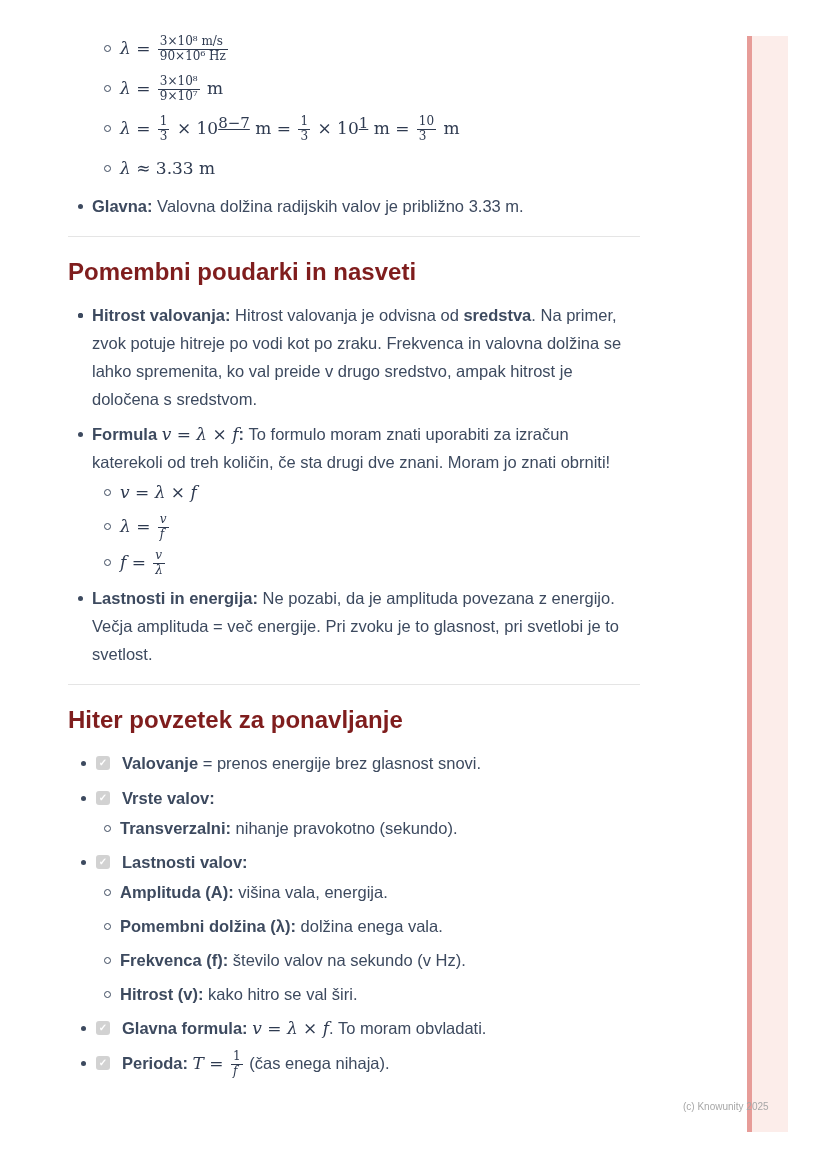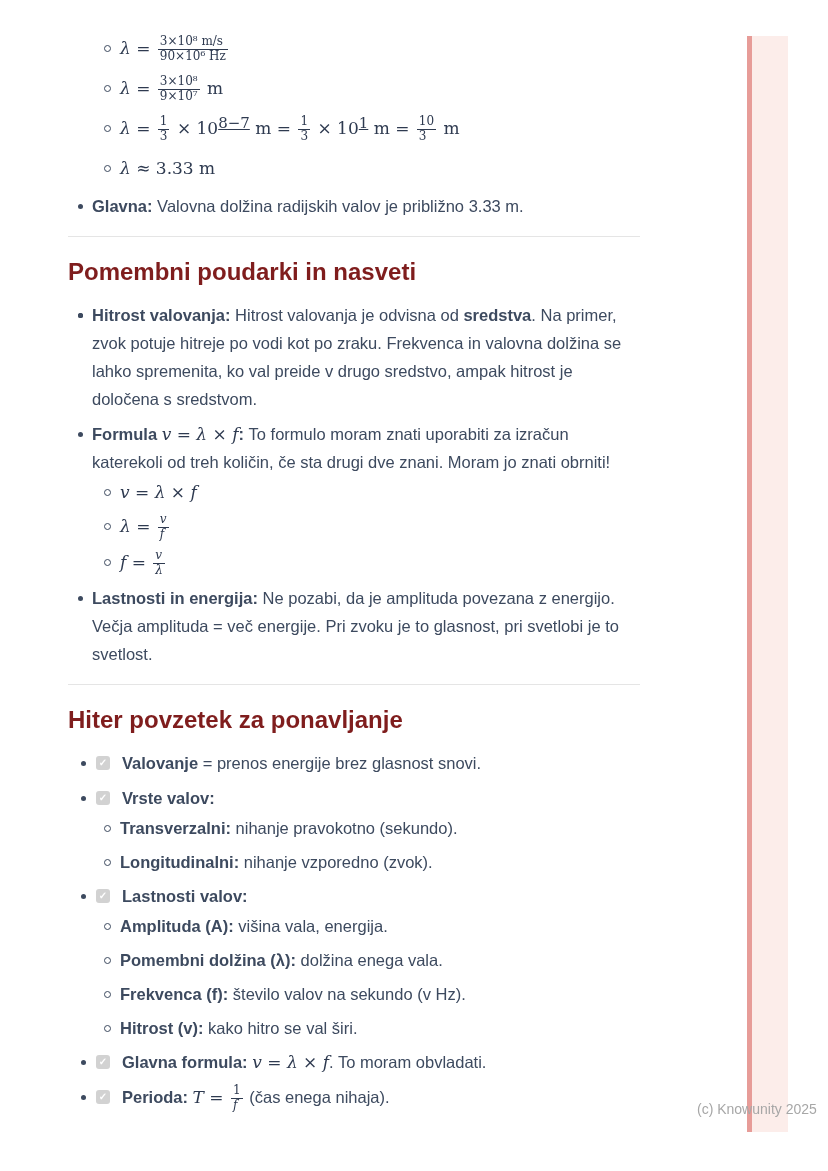--- a/index.html
+++ b/index.html
@@ -3,21 +3,21 @@
 <meta charset="utf-8">
 <style>
   html,body{margin:0;padding:0;background:#ffffff;}
   .page{
     position:relative;width:828px;height:1171px;background:#ffffff;overflow:hidden;
     font-family:"Liberation Sans",sans-serif;color:#3d4a5f;
   }
   
   .stripe-band{position:absolute;left:752px;top:36px;width:36px;height:1096px;background:#fcedea;z-index:1;}
   .stripe-line{position:absolute;left:747px;top:36px;width:5px;height:1096px;background:#e79c98;z-index:1;}
-  .copyright{position:absolute;left:697px;top:1101px;font-size:14px;color:#a7a7a7;z-index:2;white-space:nowrap;}
+  .copyright{position:absolute;left:683px;top:1101px;font-size:10px;color:#a7a7a7;z-index:2;white-space:nowrap;}
   
   .content{position:absolute;left:68px;top:34px;width:572px;z-index:3;}
   .row{position:relative;line-height:28px;font-size:16.5px;}
   .l1{padding-left:24px;margin-bottom:7px;}
   .chk{padding-left:54px;margin-bottom:7px;}
   .has-sub{margin-bottom:2px;}
   .l2{padding-left:52px;margin-bottom:6px;}
   .sublist .row{margin-bottom:10px;}
   .dot{position:absolute;width:5px;height:5px;border-radius:50%;background:#3d4a5f;left:10px;top:12px;}
   .chk .dot{left:13px;}
@@ -70,21 +70,20 @@
       <div class="divider"></div>
       <div class="h2">Hiter povzetek za ponavljanje</div>
       <div class="list">
         <div class="row chk"><span class="dot"></span><span class="cbox">
             <span class="ckm">✓</span>
           </span><span><span class="bd">Valovanje</span><span class="tx"> = prenos energije brez glasnost snovi.</span></span></div>
         <div class="row chk has-sub"><span class="dot"></span><span class="cbox">
             <span class="ckm">✓</span>
           </span><span><span class="bd">Vrste valov:</span></span></div>
         <div class="row l2"><span class="circ"></span><span><span class="bd">Transverzalni: </span><span class="tx">nihanje pravokotno (sekundo).</span></span></div>
-        <div class="row l2"><span class="circ"></span><span><span class="bd">Longitudinalni: </span><span class="tx">nihanje vzporedno (zvok).</span></span></div>
         <div class="row chk has-sub"><span class="dot"></span><span class="cbox">
             <span class="ckm">✓</span>
           </span><span><span class="bd">Lastnosti valov:</span></span></div>
         <div class="row l2"><span class="circ"></span><span><span class="bd">Amplituda (A): </span><span class="tx">višina vala, energija.</span></span></div>
         <div class="row l2"><span class="circ"></span><span><span class="bd">Pomembni dolžina (λ): </span><span class="tx">dolžina enega vala.</span></span></div>
         <div class="row l2"><span class="circ"></span><span><span class="bd">Frekvenca (f): </span><span class="tx">število valov na sekundo (v Hz).</span></span></div>
         <div class="row l2"><span class="circ"></span><span><span class="bd">Hitrost (v): </span><span class="tx">kako hitro se val širi.</span></span></div>
         <div class="row chk"><span class="dot"></span><span class="cbox">
             <span class="ckm">✓</span>
           </span><span><span class="bd">Glavna formula: </span><span class="mi">v</span><span class="mr"> = </span><span class="mi">λ</span><span class="mr"> × </span><span class="mi">f</span><span class="tx">. To moram obvladati.</span></span></div>

